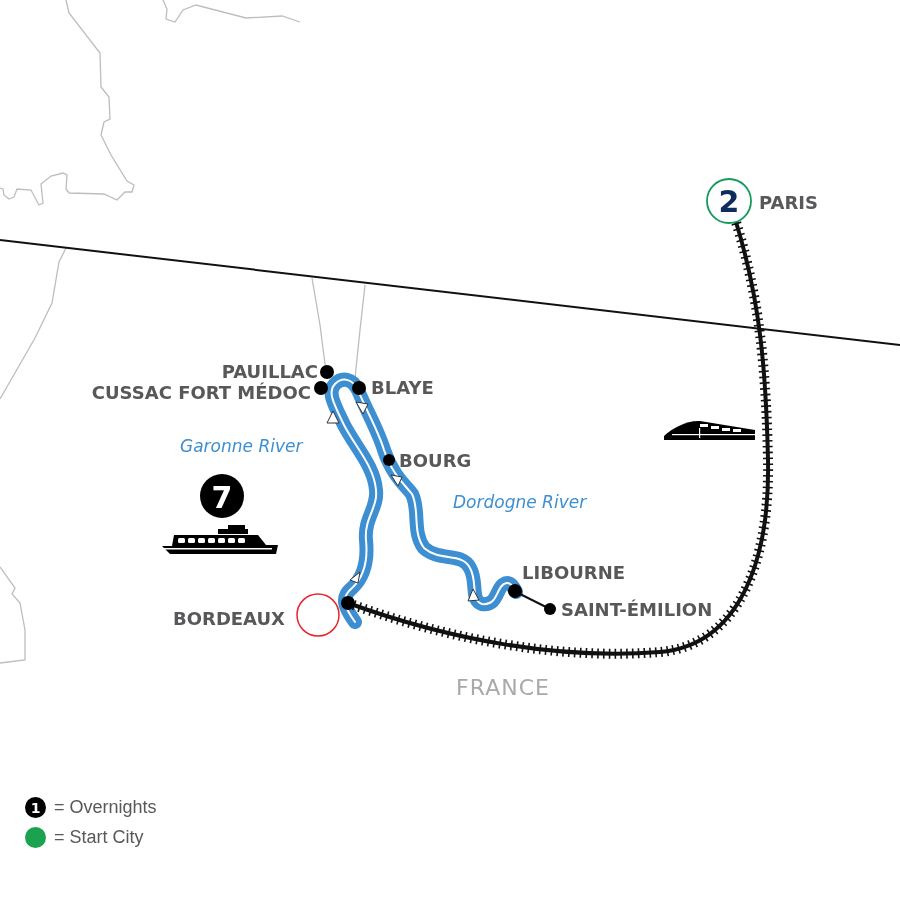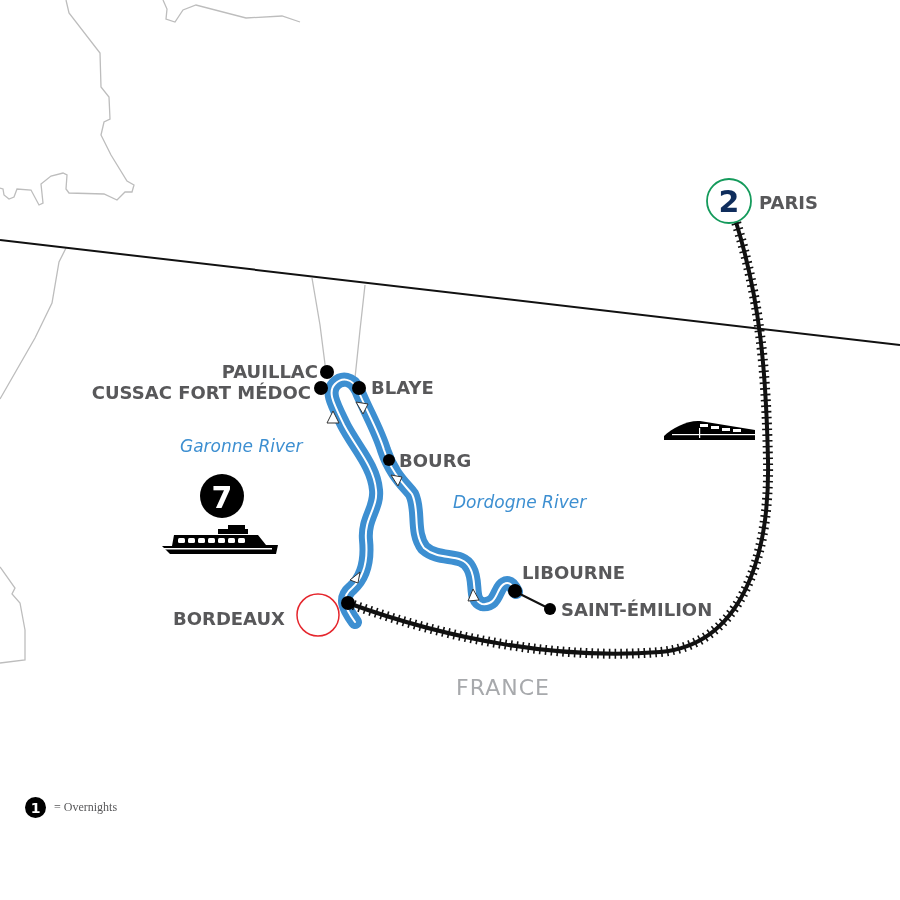--- a/index.html
+++ b/index.html
@@ -4,21 +4,21 @@
   <style>
     html, body { margin: 0; padding: 0; background: #ffffff; }
     body { width: 900px; height: 900px; position: relative; overflow: hidden; font-family: "Liberation Sans", sans-serif; }
     #map { position: absolute; left: 0; top: 0; width: 900px; height: 900px; }
     .city-label { font-family: "DejaVu Sans", sans-serif; font-weight: bold; fill: #58585a; font-size: 18px; }
     .river-label { font-family: "DejaVu Sans", sans-serif; font-style: italic; fill: #3d8fd1; font-size: 17px; }
     .country-label { font-family: "DejaVu Sans", sans-serif; fill: #a7a9ac; font-size: 22px; letter-spacing: 1px; }
     .legend { position: absolute; left: 25px; top: 793px; }
     .legend-row { display: flex; align-items: center; height: 29.5px; }
     .legend-dot { width: 21px; height: 21px; border-radius: 50%; margin-right: 8px; display: flex; align-items: center; justify-content: center; color: #fff; font-weight: bold; font-size: 14px; font-family: "DejaVu Sans", sans-serif; }
-    .legend-text { font-family: Liberation Serif, serif; font-size: 12px; color: #58585a; }
+    .legend-text { font-family: Liberation Sans, sans-serif; font-size: 18px; color: #58585a; }
   </style>
 </head>
 <body>
 
 <svg id="map" viewBox="0 0 900 900" xmlns="http://www.w3.org/2000/svg">
 
   <g fill="none" stroke="#bdbdbd" stroke-width="1.3">
     <path d="M66,0 L69,13 L100,53 L101,87 L109,97 L110,119 L104,122 L101,135 L111,155 L127,181 L134,185 L132,192 L125,192 L117,200 L104,194 L69,193 L66,189 L67,175 L63,173 L51,176 L41,184 L43,203 L39,205 L31,190 L17,189 L14,197 L9,199 L4,195 L3,189 L0,188"></path>
     <path d="M163,0 L167,9 L166,19 L175,22 L183,10 L196,5 L246,18 L282,16 L300,22"></path>
     <path d="M66,248 L59,262 L52,303 L35,338 L0,399"></path>
@@ -114,13 +114,17 @@
   </g>
 </svg>
 
 <div class="legend">
   <div class="legend-row">
     <div class="legend-dot" style="background:#000000;">
       <span>1</span>
     </div>
     <span class="legend-text">= Overnights</span>
   </div>
+  <div class="legend-row">
+    <div class="legend-dot" style="background:#1aa24f;"></div>
+    <span class="legend-text">= Start City</span>
+  </div>
 </div>
 
 </body></html>

